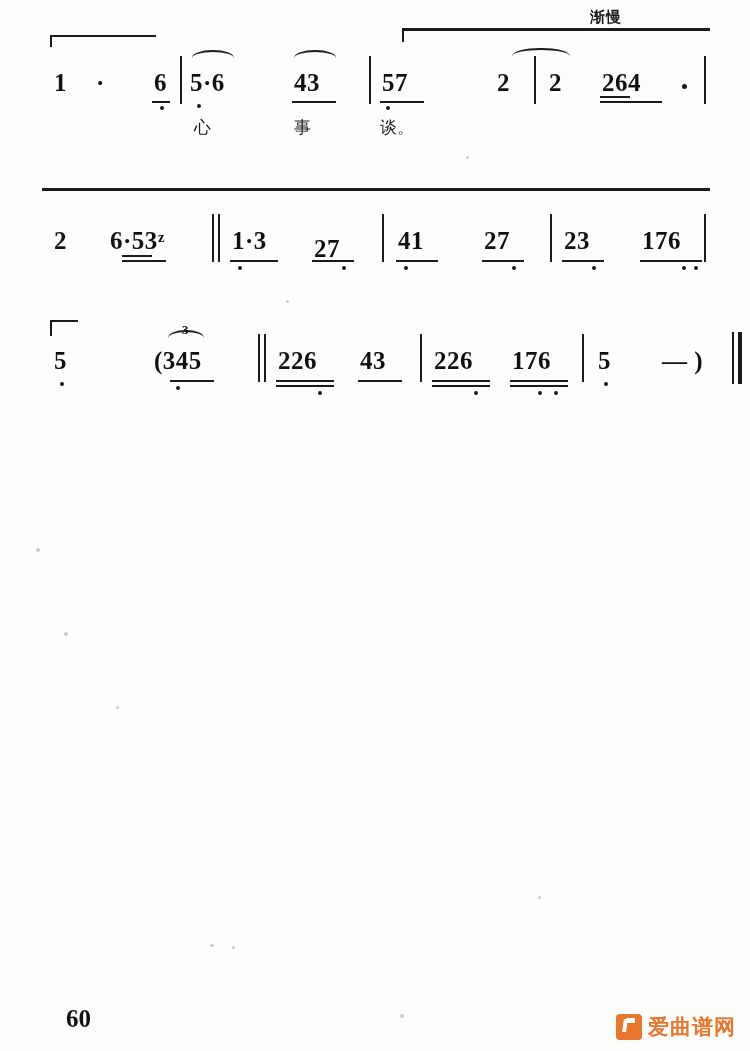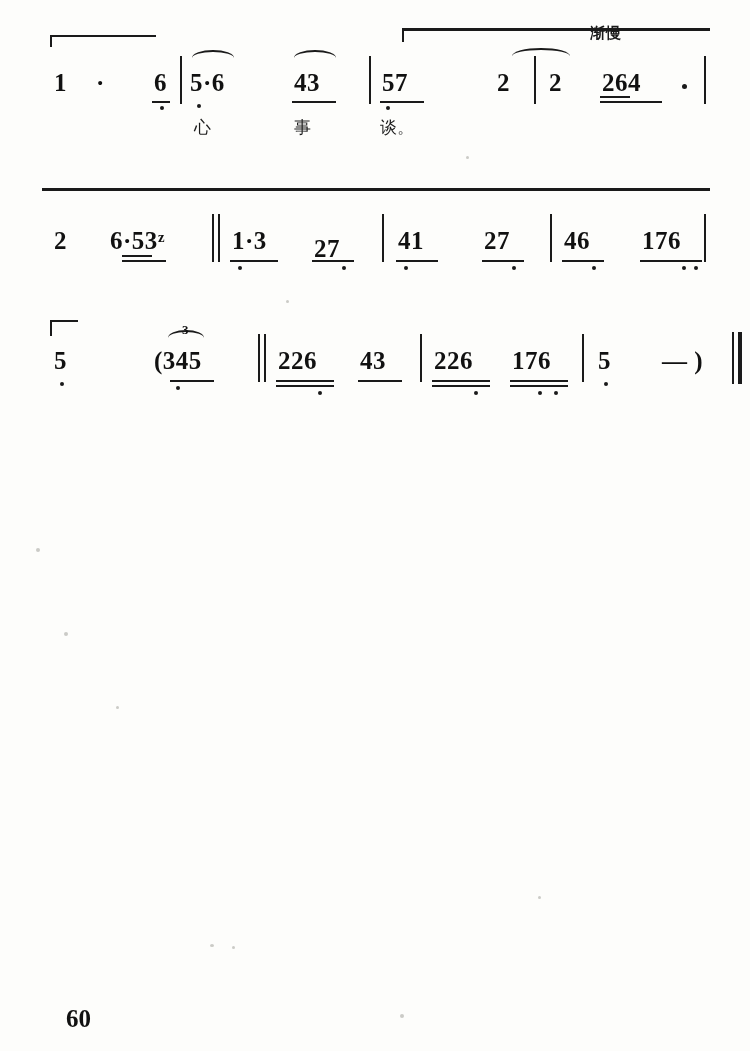--- a/index.html
+++ b/index.html
@@ -164,21 +164,21 @@
     font-weight: 700;
     color: #e8762c;
     letter-spacing: 1px;
   }
 </style>
 </head>
 <body>
 
 <div class="page">
 
-  <div class="tempo" style="left:590px; top:8px;margin-top:16px;">渐慢</div>
+  <div class="tempo" style="left:590px; top:8px;">渐慢</div>
 
   <div class="system" style="top:0;">
 
     <div class="hook" style="left:8px; top:35px; width:104px; height:10px;"></div>
 
     <div class="rule" style="left:360px; top:28px; width:308px; height:3px;"></div>
     <div class="barline" style="left:360px; top:28px; height:14px;"></div>
 
     <div class="note" style="left:12px; top:70px;">1</div>
     <div class="note" style="left:54px; top:70px;">·</div>
@@ -243,21 +243,21 @@
     <div class="note" style="left:356px; top:28px;">41</div>
     <div class="beam" style="left:354px; top:60px; width:42px;"></div>
     <div class="dotlow" style="left:362px; top:66px;"></div>
 
     <div class="note" style="left:442px; top:28px;">27</div>
     <div class="beam" style="left:440px; top:60px; width:42px;"></div>
     <div class="dotlow" style="left:470px; top:66px;"></div>
 
     <div class="barline" style="left:508px; top:14px; height:48px;"></div>
 
-    <div class="note" style="left:522px; top:28px;">46</div>
+    <div class="note" style="left:522px; top:28px;">23</div>
     <div class="beam" style="left:520px; top:60px; width:42px;"></div>
     <div class="dotlow" style="left:550px; top:66px;"></div>
 
     <div class="note" style="left:600px; top:28px;">176</div>
     <div class="beam" style="left:598px; top:60px; width:62px;"></div>
     <div class="dotlow" style="left:640px; top:66px;"></div>
     <div class="dotlow" style="left:652px; top:66px;"></div>
 
     <div class="barline" style="left:662px; top:14px; height:48px;"></div>
   </div>
@@ -314,14 +314,18 @@
   <div class="speck" style="left:466px; top:156px; width:3px; height:3px;"></div>
   <div class="speck" style="left:286px; top:300px; width:3px; height:3px;"></div>
   <div class="speck" style="left:36px; top:548px; width:4px; height:4px;"></div>
   <div class="speck" style="left:64px; top:632px; width:4px; height:4px;"></div>
   <div class="speck" style="left:116px; top:706px; width:3px; height:3px;"></div>
   <div class="speck" style="left:210px; top:944px; width:4px; height:3px;"></div>
   <div class="speck" style="left:232px; top:946px; width:3px; height:3px;"></div>
   <div class="speck" style="left:400px; top:1014px; width:4px; height:4px;"></div>
   <div class="speck" style="left:538px; top:896px; width:3px; height:3px;"></div>
 
+  <div class="watermark">
+    <div class="wm-logo"></div>
+    <div class="wm-text">爱曲谱网</div>
+  </div>
 
 </div>
 
 </body></html>

